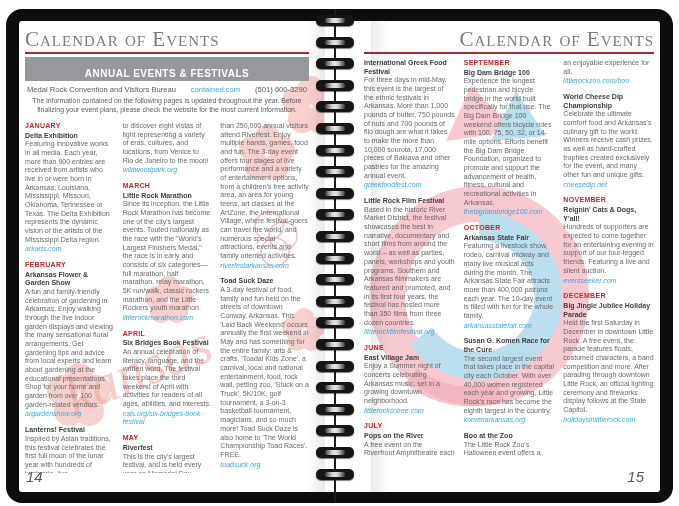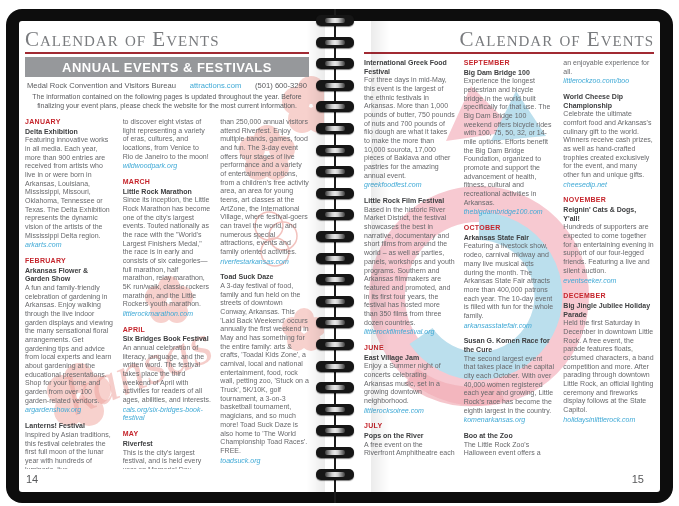--- a/index.html
+++ b/index.html
@@ -5,34 +5,34 @@
   html,body{margin:0;padding:0;background:#ffffff;}
   .photo{position:relative;width:679px;height:506px;background:#ffffff;overflow:hidden;font-family:"Liberation Sans",sans-serif;}
   .frame{position:absolute;left:6px;top:9px;right:6px;bottom:3px;background:#0d0d0d;border-radius:16px;}
   .spread{position:absolute;left:13px;top:12px;right:13px;bottom:11px;background:#ffffff;border-radius:3px;overflow:hidden;}
   .page{position:absolute;top:0;bottom:0;z-index:2;}
   .page-left{left:2px;width:292px;padding:0 4px;box-sizing:border-box;}
   .page-right{right:2px;width:298px;padding:0 4px;box-sizing:border-box;}
   .ptitle{font-family:"Liberation Serif",serif;font-variant:small-caps;font-size:21px;letter-spacing:1px;color:#797b7e;margin-top:7px;line-height:1.05;}
   .page-right .ptitle{text-align:right;}
   .rule{height:2px;background:#a12a33;margin-top:2px;}
-  .banner{margin-top:3px;background:#96989b;color:#ffffff;font-weight:bold;font-size:13px;letter-spacing:0.5px;text-align:center;padding:3px 0 2px 0;}
+  .banner{margin-top:3px;background:#96989b;color:#ffffff;font-weight:bold;font-size:10px;letter-spacing:0.5px;text-align:center;padding:11px 0 2px 0;}
   .contact{display:flex;justify-content:space-between;align-items:baseline;font-size:7.6px;color:#5a5b5e;margin-top:4px;padding:0 2px;}
   .contact a{color:#41aad6;text-decoration:none;}
   .disclaimer{font-size:6.9px;color:#5a5b5e;text-align:center;margin-top:3px;line-height:1.3;padding:0 6px;}
   .colwrap{display:flex;gap:9px;overflow:hidden;}
   .page-left .colwrap{margin-top:7px;height:351px;}
   .page-right .colwrap{margin-top:5px;height:398px;}
   .col{flex:1 1 0;font-size:7px;line-height:1.24;overflow:hidden;}
   .block{margin-bottom:7px;}
   .month{color:#c5252c;font-weight:bold;letter-spacing:0.3px;margin-bottom:1px;}
   .etitle{color:#3f4042;font-weight:bold;}
   .ebody{color:#68696c;}
   .eurl{display:block;color:#41aad6;font-style:italic;text-decoration:none;margin-top:1px;}
-  .pagenum{position:absolute;bottom:7px;font-size:11px;color:#58595b;}
+  .pagenum{position:absolute;bottom:7px;font-size:15px;color:#58595b;font-style:italic;}
   .page-left .pagenum{left:5px;}
   .page-right .pagenum{right:14px;}
   .wm{position:absolute;z-index:1;pointer-events:none;}
   .wm-left{left:0;top:55px;width:305px;height:420px;}
   .wm-right{left:332px;top:25px;width:322px;height:440px;}
   .spiral{position:absolute;left:0;top:0;bottom:0;width:100%;z-index:3;pointer-events:none;}
   .wire{position:absolute;left:328px;top:0;bottom:0;width:2px;background:#1c1c1c;}
   .coil{position:absolute;left:310px;width:38px;height:11px;background:#161616;border-radius:5px;box-shadow:0 1px 1px rgba(0,0,0,0.5);}
   .coil-glint{position:absolute;left:9px;top:3px;width:20px;height:5px;background:linear-gradient(90deg,#3a3a3a,#cfcfcf 35%,#e8e8e8 50%,#cfcfcf 65%,#3a3a3a);border-radius:2px;}
   .spineshade-l{position:absolute;z-index:2;top:0;bottom:0;left:288px;width:18px;background:linear-gradient(90deg,rgba(0,0,0,0),rgba(0,0,0,0.08));pointer-events:none;}
@@ -100,21 +100,21 @@
           <polygon points="165,45 195,90 140,95" fill="#aad7e9"></polygon>
         </g>
       </svg>
 
       <div class="page page-left">
         <div class="ptitle">Calendar of Events</div>
         <div class="rule"></div>
         <div class="banner">ANNUAL EVENTS &amp; FESTIVALS</div>
         <div class="contact">
           <span>Medal Rock Convention and Visitors Bureau</span>
-          <a href="#">attractions.com</a>
+          <a href="#">contained.com</a>
           <span>(501) 600-3290</span>
         </div>
         <div class="disclaimer">The information contained on the following pages is updated throughout the year. Before finalizing your event plans, please check the website for the most current information.</div>
         <div class="colwrap">
             <div class="col">
               <div class="block">
                 <div class="month">JANUARY</div>
                 <div class="etitle">Delta Exhibition</div>
                 <div class="ebody">Featuring innovative works in all media. Each year, more than 900 entries are received from artists who live in or were born in Arkansas, Louisiana, Mississippi, Missouri, Oklahoma, Tennessee or Texas. The Delta Exhibition represents the dynamic vision of the artists of the Mississippi Delta region.</div>
                 <a class="eurl" href="#">arkarts.com</a>

